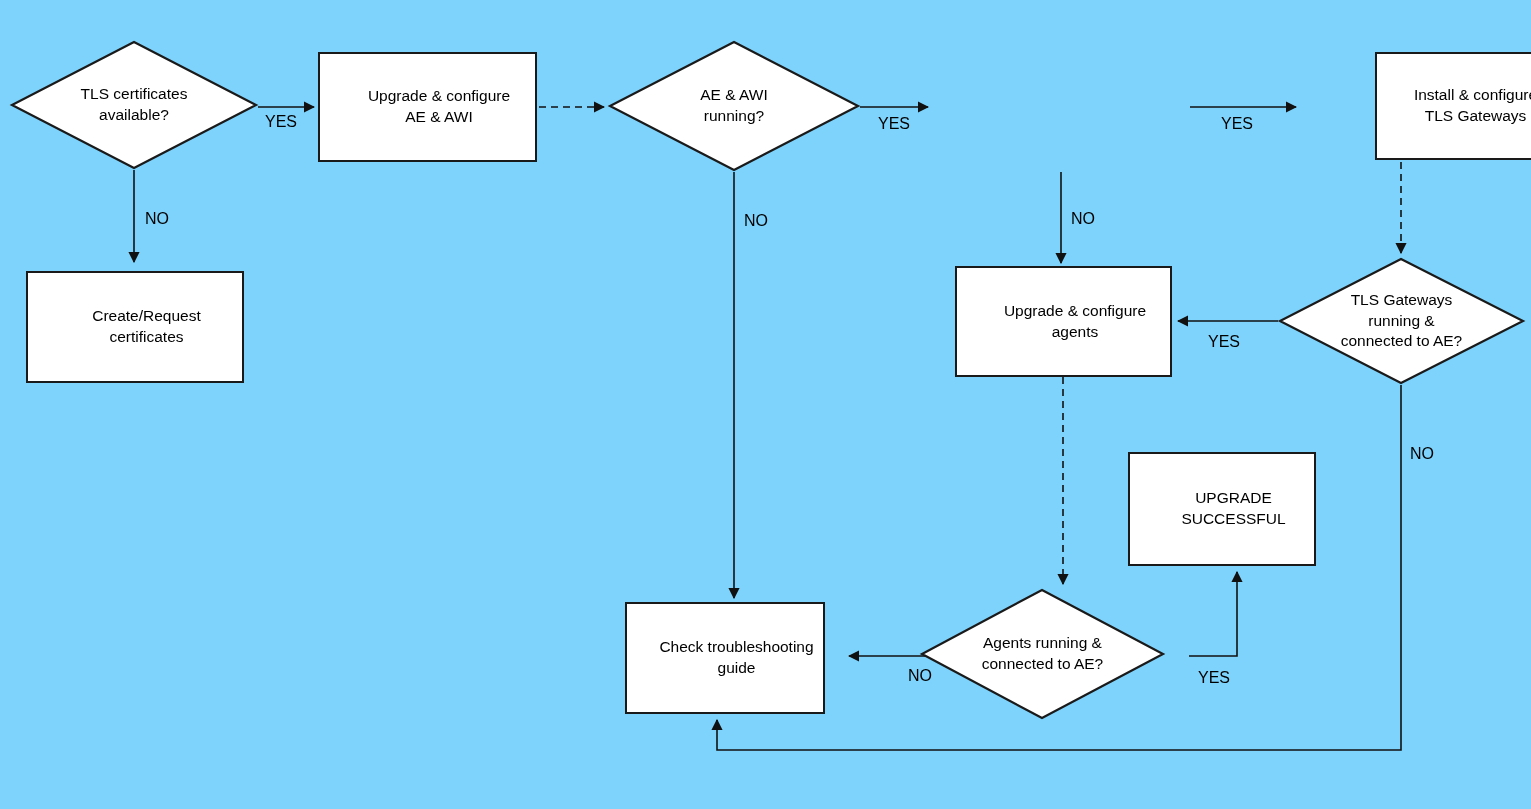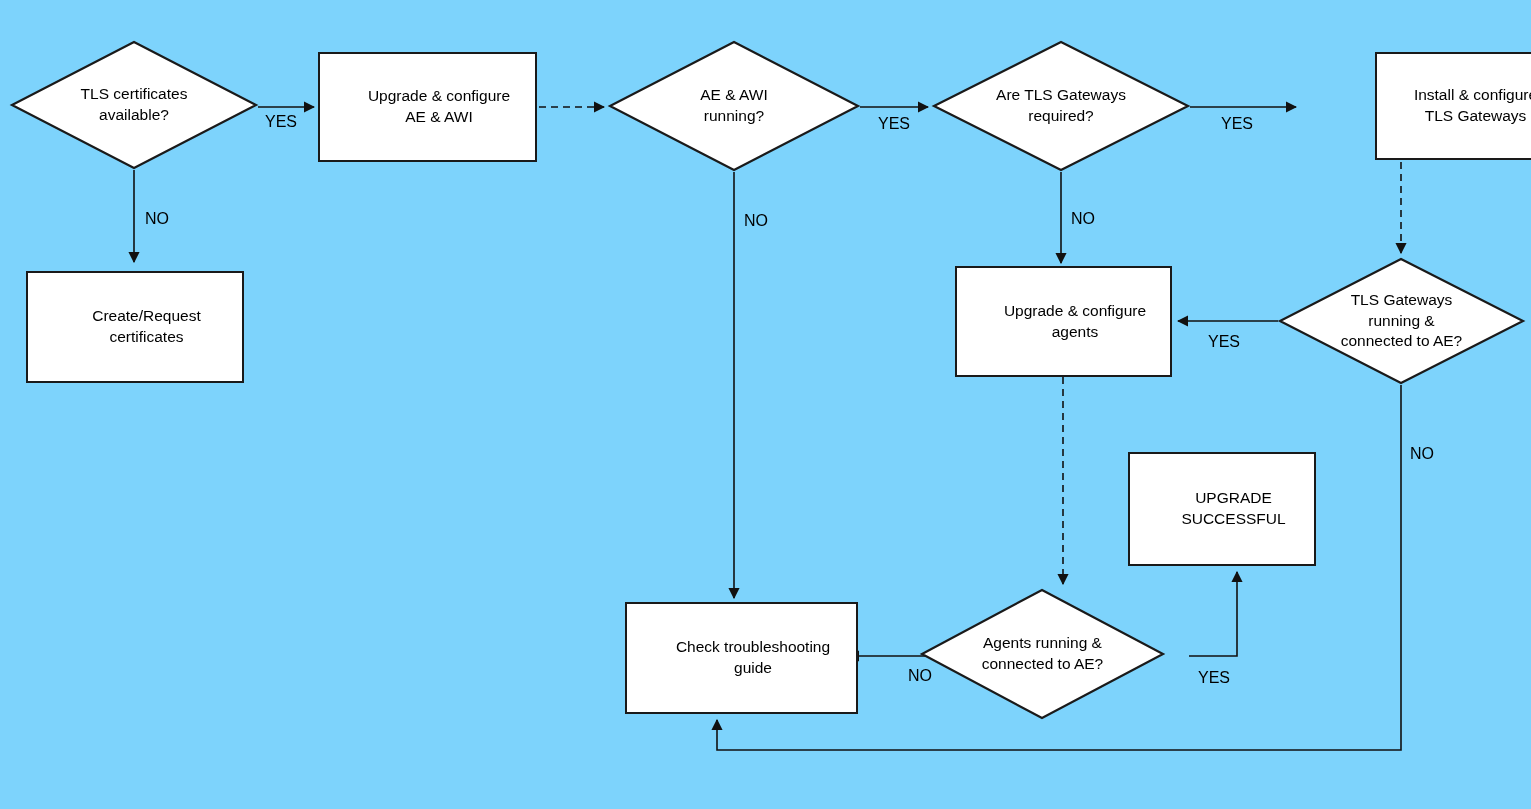--- a/index.html
+++ b/index.html
@@ -142,27 +142,20 @@
   </div>
 
   <div class="dec-wrap" style="left:608px; top:40px; width:252px; height:132px;">
     <svg width="252" height="132" viewBox="0 0 252 132">
       <polygon points="126,2 250,66 126,130 2,66" fill="#ffffff" stroke="#1a1a1a" stroke-width="2.2"></polygon>
     </svg>
     <div class="dec-label txt">AE &amp; AWI
 running?</div>
   </div>
 
-  <div class="dec-wrap" style="left:932px; top:40px; width:258px; height:132px;">
-    <svg width="258" height="132" viewBox="0 0 258 132">
-      <polygon points="129,2 256,66 129,130 2,66" fill="#ffffff" stroke="#1a1a1a" stroke-width="2.2"></polygon>
-    </svg>
-    <div class="dec-label txt">Are TLS Gateways
-required?</div>
-  </div>
 
   <div class="node proc" style="left:1375px; top:52px; width:178px; height:108px;">
     <span class="txt">Install &amp; configure
 TLS Gateways</span>
   </div>
 
   <div class="node proc" style="left:26px; top:271px; width:218px; height:112px;">
     <span class="txt">Create/Request
 certificates</span>
   </div>
@@ -178,21 +171,21 @@
     </svg>
     <div class="dec-label txt">TLS Gateways
 running &amp;
 connected to AE?</div>
   </div>
 
   <div class="node proc" style="left:1128px; top:452px; width:188px; height:114px;">
     <span class="txt">UPGRADE  SUCCESSFUL</span>
   </div>
 
-  <div class="node proc" style="left:625px; top:602px; width:233px; height:112px;">
+  <div class="node proc" style="left:625px; top:602px; width:200px; height:112px;">
     <span class="txt">Check troubleshooting
 guide</span>
   </div>
 
   <div class="dec-wrap" style="left:920px; top:588px; width:245px; height:132px;">
     <svg width="245" height="132" viewBox="0 0 245 132">
       <polygon points="122,2 243,66 122,130 2,66" fill="#ffffff" stroke="#1a1a1a" stroke-width="2.2"></polygon>
     </svg>
     <div class="dec-label txt">Agents running &amp;
 connected to AE?</div>

